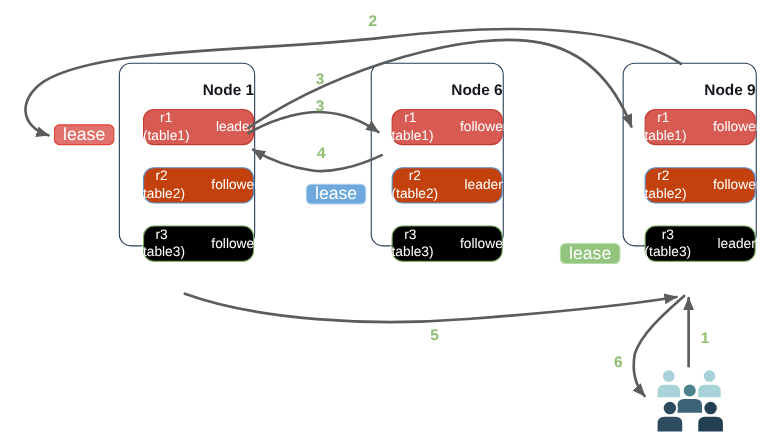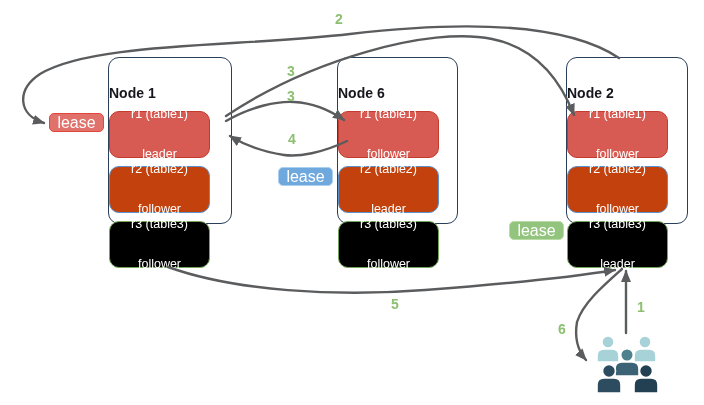--- a/index.html
+++ b/index.html
@@ -4,31 +4,31 @@
 <style>
   html,body{margin:0;padding:0;background:#ffffff;}
   #canvas{
     position:relative;width:704px;height:405px;background:#ffffff;overflow:hidden;
     font-family:"Liberation Sans",sans-serif;
   }
   
   .node{
     position:absolute;top:57px;height:167px;box-sizing:border-box;
     background:#ffffff;border:1.6px solid #2a3f5a;border-radius:11px;
-    display:flex;flex-direction:column;align-items:flex-start;
-    padding-top:24px;z-index:2;
+    display:flex;flex-direction:column;align-items:flex-end;
+    padding-top:12px;z-index:2;
   }
   .node-title{
     font-size:14px;font-weight:700;color:#16161d;line-height:22px;margin-bottom:7px;
   }
   .replica{
     width:101px;height:47px;box-sizing:border-box;border-radius:10px;
-    display:flex;flex-direction:column;align-items:center;justify-content:center;
+    display:flex;align-items:center;justify-content:center;
     color:#ffffff;font-size:12.5px;line-height:15.5px;text-align:center;
-    margin-bottom:8px;
+    margin-bottom:20px;
     gap:24px;
   }
   .replica.red{background:#d85b53;border:1.6px solid #c23b2e;}
   .replica.blue{background:#c2410c;border:1.6px solid #5a91cc;}
   .replica.green{background:#000000;border:1.6px solid #74a65a;}
   
   .lease{
     position:absolute;width:55px;height:19px;box-sizing:border-box;border-radius:5px;
     display:flex;align-items:center;justify-content:center;
     color:#ffffff;font-size:16px;line-height:12px;z-index:3;
@@ -94,21 +94,21 @@
       <span>r2 (table2)</span>
       <span>leader</span>
     </div>
     <div class="replica green">
       <span>r3 (table3)</span>
       <span>follower</span>
     </div>
   </div>
 
   <div class="node" style="left:566px;width:122px;">
-    <div class="node-title">Node 2</div>
+    <div class="node-title">Node 9</div>
     <div class="replica red">
       <span>r1 (table1)</span>
       <span>follower</span>
     </div>
     <div class="replica blue">
       <span>r2 (table2)</span>
       <span>follower</span>
     </div>
     <div class="replica green">
       <span>r3 (table3)</span>

